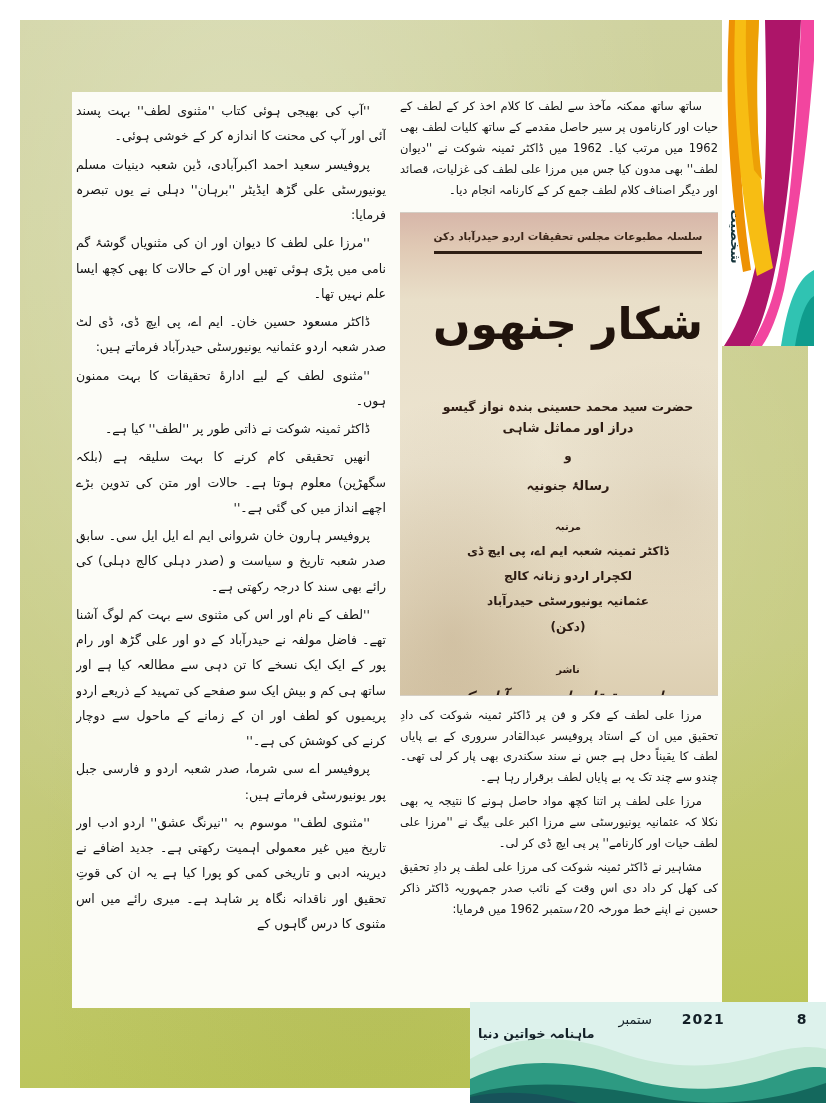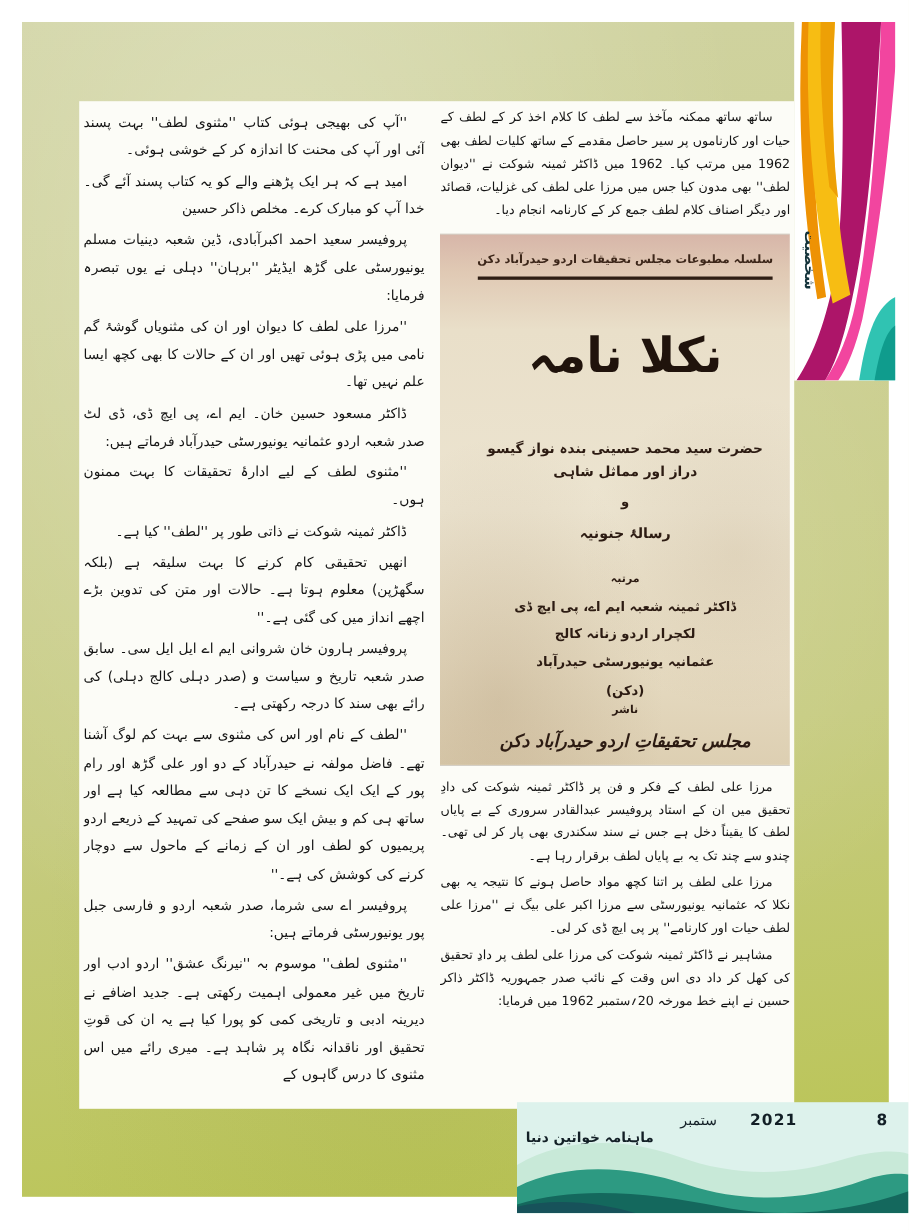--- a/index.html
+++ b/index.html
@@ -38,21 +38,21 @@
     direction:rtl;text-align:center;color:#2c1b12;overflow:hidden;padding-left:32px;
   }
   .cover-series{font-size:10.5px;font-weight:bold;margin-top:14px;padding:0 14px;color:#3c2619;}
   .cover-rule{border:0;border-top:3px solid #2e1e14;margin:5px 16px 0 16px;}
   .cover-title{font-size:44px;font-weight:bold;margin-top:30px;color:#20130c;letter-spacing:1px;}
   .cover-sub{font-size:12.5px;font-weight:bold;margin-top:32px;padding:0 10px;line-height:1.7;}
   .cover-waw{font-size:12px;margin-top:8px;font-weight:bold;}
   .cover-risala{font-size:13px;font-weight:bold;margin-top:6px;}
   .cover-murattaba{font-size:10px;margin-top:20px;font-weight:bold;}
   .cover-line{font-size:12px;font-weight:bold;margin-top:6px;line-height:1.6;}
-  .cover-nashir{font-size:10px;margin-top:0;font-weight:bold;}
+  .cover-nashir{font-size:10px;margin-top:24px;font-weight:bold;}
   .cover-pub{font-size:16px;font-weight:bold;margin-top:4px;font-style:italic;}
   
   .ribbon-panel{position:absolute;left:722px;top:20px;width:92px;height:326px;background:#ffffff;}
   .ribbon-panel svg{display:block;width:100%;height:100%;}
   .section-label{
     position:absolute;left:726px;top:194px;width:18px;height:84px;
     display:flex;align-items:center;justify-content:center;
   }
   .section-label span{
     transform:rotate(90deg);white-space:nowrap;
@@ -76,40 +76,39 @@
 </style>
 </head>
 <body>
 
 <div class="olive-bg"></div>
 
 <div class="content-panel"></div>
 
 <div class="col col-left urdu">
   <p>''آپ کی بھیجی ہوئی کتاب ''مثنوی لطف'' بہت پسند آئی اور آپ کی محنت کا اندازہ کر کے خوشی ہوئی۔</p>
-  <p>امید ہے کہ ہر ایک پڑھنے والے کو یہ کتاب پسند آئے گی۔ خدا آپ کو مبارک کرے۔ مخلص ذاکر حسین</p>
   <p>پروفیسر سعید احمد اکبرآبادی، ڈین شعبہ دینیات مسلم یونیورسٹی علی گڑھ ایڈیٹر ''برہان'' دہلی نے یوں تبصرہ فرمایا:</p>
   <p>''مرزا علی لطف کا دیوان اور ان کی مثنویاں گوشۂ گم نامی میں پڑی ہوئی تھیں اور ان کے حالات کا بھی کچھ ایسا علم نہیں تھا۔</p>
   <p>ڈاکٹر مسعود حسین خان۔ ایم اے، پی ایچ ڈی، ڈی لٹ صدر شعبہ اردو عثمانیہ یونیورسٹی حیدرآباد فرماتے ہیں:</p>
   <p>''مثنوی لطف کے لیے ادارۂ تحقیقات کا بہت ممنون ہوں۔</p>
   <p>ڈاکٹر ثمینہ شوکت نے ذاتی طور پر ''لطف'' کیا ہے۔</p>
   <p>انھیں تحقیقی کام کرنے کا بہت سلیقہ ہے (بلکہ سگھڑپن) معلوم ہوتا ہے۔ حالات اور متن کی تدوین بڑے اچھے انداز میں کی گئی ہے۔''</p>
   <p>پروفیسر ہارون خان شروانی ایم اے ایل ایل سی۔ سابق صدر شعبہ تاریخ و سیاست و (صدر دہلی کالج دہلی) کی رائے بھی سند کا درجہ رکھتی ہے۔</p>
   <p>''لطف کے نام اور اس کی مثنوی سے بہت کم لوگ آشنا تھے۔ فاضل مولفہ نے حیدرآباد کے دو اور علی گڑھ اور رام پور کے ایک ایک نسخے کا تن دہی سے مطالعہ کیا ہے اور ساتھ ہی کم و بیش ایک سو صفحے کی تمہید کے ذریعے اردو پریمیوں کو لطف اور ان کے زمانے کے ماحول سے دوچار کرنے کی کوشش کی ہے۔''</p>
   <p>پروفیسر اے سی شرما، صدر شعبہ اردو و فارسی جبل پور یونیورسٹی فرماتے ہیں:</p>
   <p>''مثنوی لطف'' موسوم بہ ''نیرنگ عشق'' اردو ادب اور تاریخ میں غیر معمولی اہمیت رکھتی ہے۔ جدید اضافے نے دیرینہ ادبی و تاریخی کمی کو پورا کیا ہے یہ ان کی قوتِ تحقیق اور ناقدانہ نگاہ پر شاہد ہے۔ میری رائے میں اس مثنوی کا درس گاہوں کے</p>
 </div>
 
 <div class="col col-right urdu">
   <p>ساتھ ساتھ ممکنہ مآخذ سے لطف کا کلام اخذ کر کے لطف کے حیات اور کارناموں پر سیر حاصل مقدمے کے ساتھ کلیات لطف بھی 1962 میں مرتب کیا۔ 1962 میں ڈاکٹر ثمینہ شوکت نے ''دیوان لطف'' بھی مدون کیا جس میں مرزا علی لطف کی غزلیات، قصائد اور دیگر اصناف کلام لطف جمع کر کے کارنامہ انجام دیا۔</p>
 
   <div class="book-cover">
     <div class="cover-series">سلسلہ مطبوعات مجلس تحقیقات اردو حیدرآباد دکن</div>
     <hr class="cover-rule">
-    <div class="cover-title">نکلا نامہ</div>
+    <div class="cover-title">شکار جنھوں</div>
     <div class="cover-sub">حضرت سید محمد حسینی بندہ نواز گیسو دراز اور مماثل شاہی</div>
     <div class="cover-waw">و</div>
     <div class="cover-risala">رسالۂ جنونیہ</div>
     <div class="cover-murattaba">مرتبہ</div>
     <div class="cover-line">ڈاکٹر ثمینہ شعبہ ایم اے، پی ایچ ڈی</div>
     <div class="cover-line">لکچرار اردو زنانہ کالج</div>
     <div class="cover-line">عثمانیہ یونیورسٹی حیدرآباد</div>
     <div class="cover-line">(دکن)</div>
     <div class="cover-nashir">ناشر</div>
     <div class="cover-pub">مجلس تحقیقاتِ اردو حیدرآباد دکن</div>

